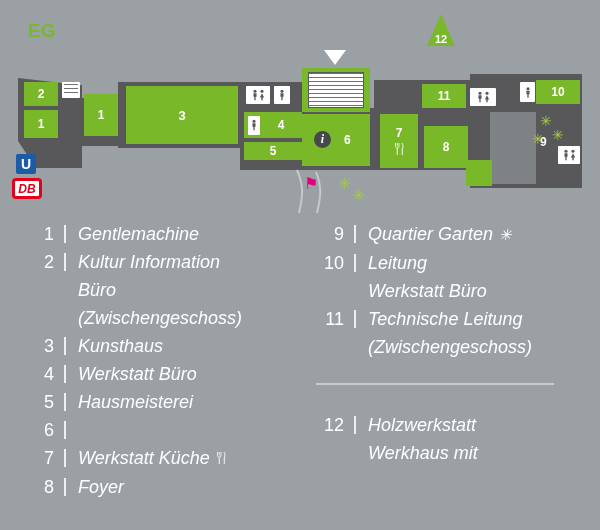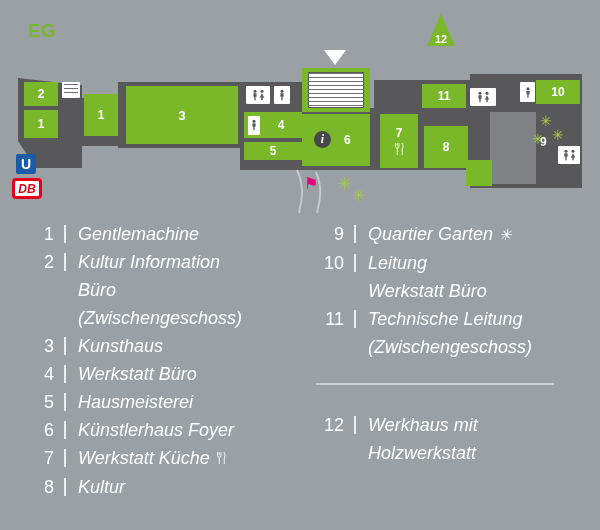--- a/index.html
+++ b/index.html
@@ -217,23 +217,20 @@
       <span class="num">5</span>
         <span class="sep"></span>
       <div class="txt">
           <div class="line">Hausmeisterei</div>
         </div>
     </div>
 
     <div class="item">
       <span class="num">6</span>
         <span class="sep"></span>
-      <div class="txt">
-          <div class="line">Künstlerhaus Foyer</div>
-        </div>
     </div>
 
     <div class="item">
       <span class="num">7</span>
         <span class="sep"></span>
       <div class="txt">
           <div class="line">
         <span>Werkstatt Küche</span><span class="fkwrap"><svg width="10" height="14" viewBox="0 0 20 28">
           <path d="M3 2v7 M6.5 2v7 M10 2v7" stroke="#fff" stroke-width="1.6" fill="none"></path>
           <path d="M3 9c0 2 1.2 3 3.5 3s3.5-1 3.5-3" stroke="#fff" stroke-width="1.6" fill="none"></path>
@@ -242,21 +239,21 @@
           <path d="M16.5 14v12" stroke="#fff" stroke-width="1.8" fill="none"></path>
         </svg></span>
       </div>
         </div>
     </div>
 
     <div class="item">
       <span class="num">8</span>
         <span class="sep"></span>
       <div class="txt">
-          <div class="line">Kultur</div>
+          <div class="line">Foyer</div>
         </div>
     </div>
   </div>
 
   <div class="legend rcol" style="left:316px;top:220px;width:270px;">
 
     <div class="item">
       <span class="num">9</span>
         <span class="sep"></span>
       <div class="txt">
@@ -283,19 +280,19 @@
         <div class="line">(Zwischengeschoss)</div>
       </div>
     </div>
 
     <div class="divider"></div>
 
     <div class="item">
       <span class="num">12</span>
         <span class="sep"></span>
       <div class="txt">
+        <div class="line">Holzwerkstatt</div>
         <div class="line">Werkhaus mit</div>
-        <div class="line">Holzwerkstatt</div>
       </div>
     </div>
   </div>
 
 </div>
 
 </body></html>

